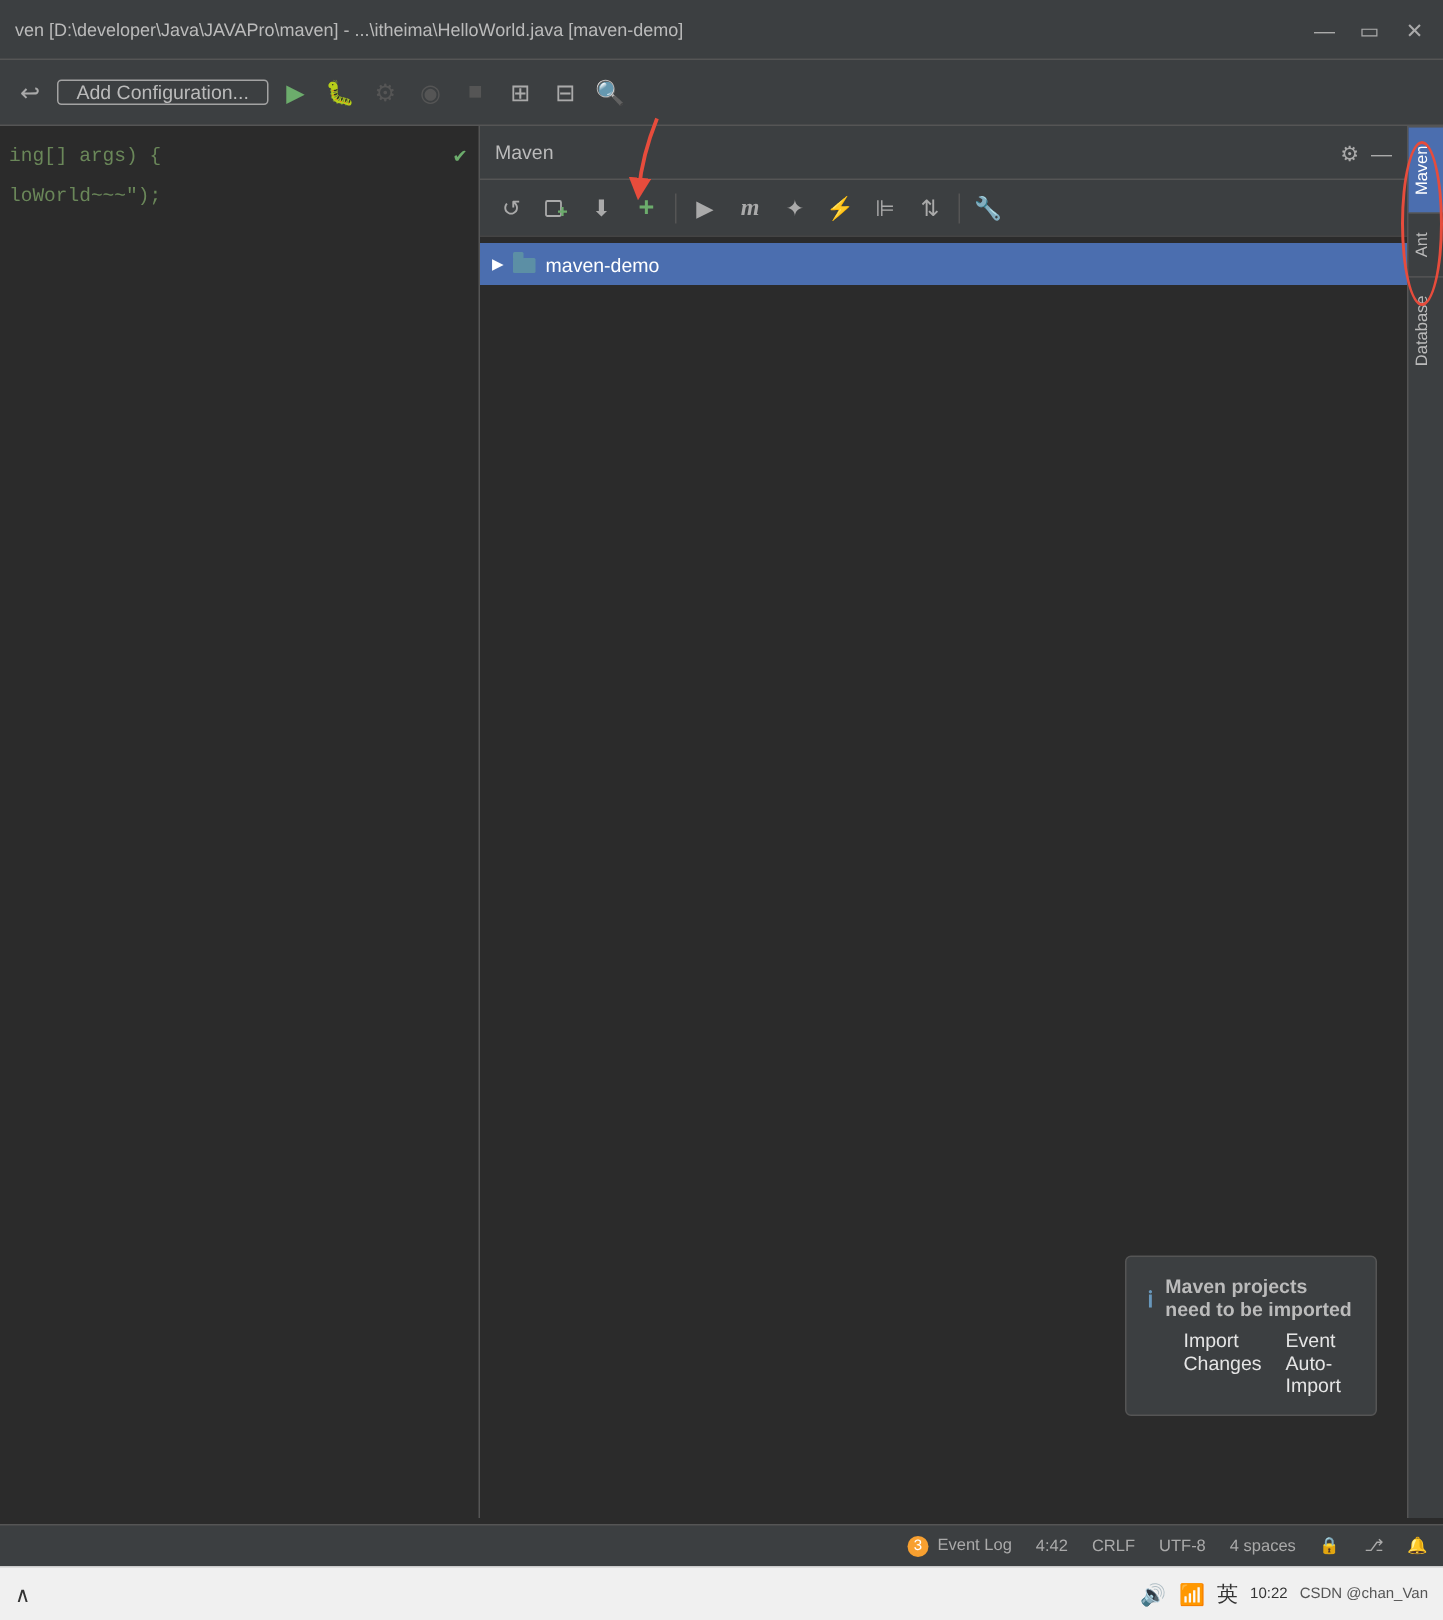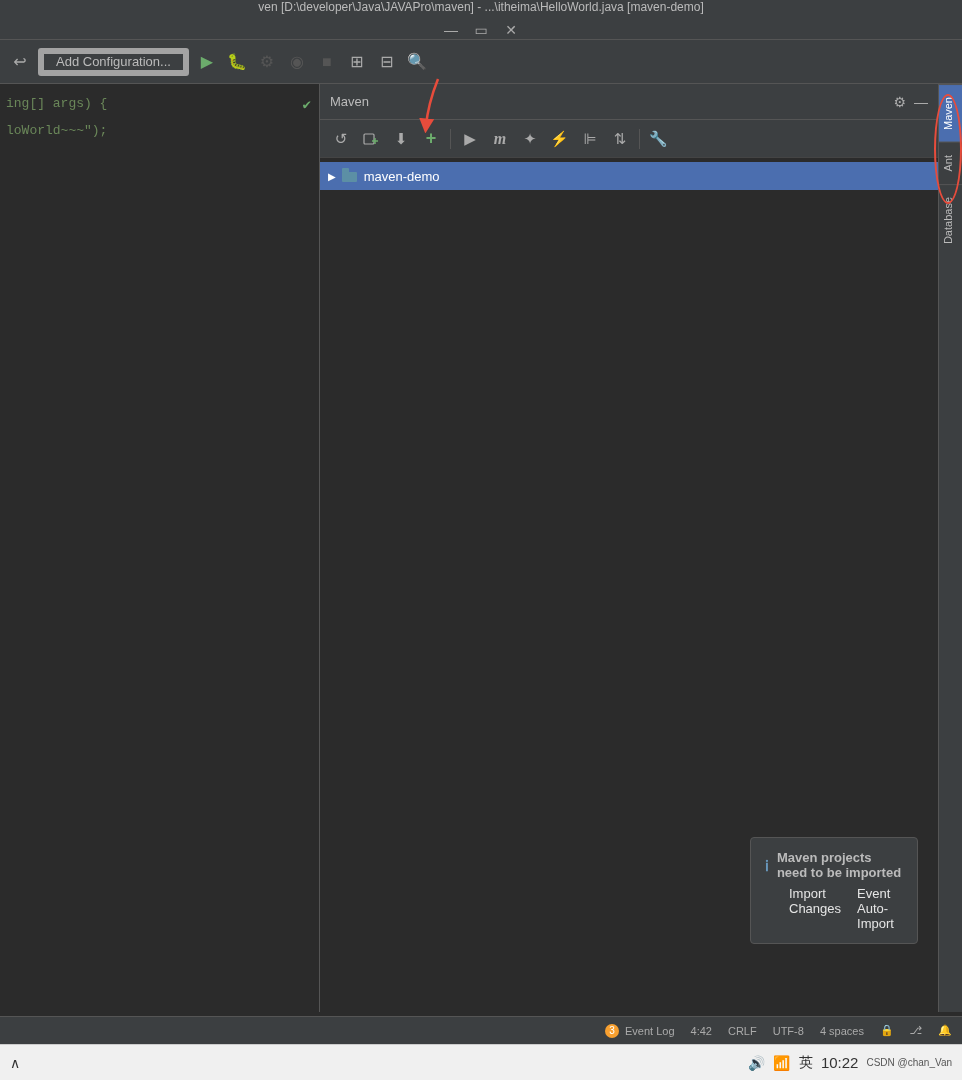--- a/index.html
+++ b/index.html
@@ -13,21 +13,20 @@
     }
 
     
     .title-bar {
       background: #3c3f41;
       height: 40px;
       display: flex;
       align-items: center;
       padding: 0 10px;
       border-bottom: 1px solid #555;
-      flex-direction: column;
     }
     .title-text {
       color: #bbbbbb;
       font-size: 12px;
       flex: 1;
     }
     .title-controls {
       display: flex;
       gap: 12px;
       align-items: center;
@@ -50,27 +49,27 @@
       padding: 0 8px;
       gap: 6px;
       border-bottom: 1px solid #555;
     }
     .toolbar-back-btn {
       color: #6cac6c;
       font-size: 18px;
     }
     .add-config-btn {
       background: #3c3f41;
-      border: 6px solid #a3a3a3;
+      border: 1px solid #a3a3a3;
       color: #bbbbbb;
       font-size: 13px;
       padding: 4px 12px;
       cursor: pointer;
       border-radius: 3px;
-      height: 28px;
+      height: 17px;
       display: flex; align-items: center;
     }
     .toolbar-icon-btn {
       color: #aaa;
       font-size: 16px;
       cursor: pointer;
       width: 24px;
       height: 24px;
       display: flex; align-items: center; justify-content: center;
     }
@@ -306,21 +305,21 @@
     .taskbar-icon { font-size: 14px; color: #333; }
     .taskbar-right {
       display: flex;
       align-items: center;
       gap: 8px;
       font-size: 11px;
       color: #333;
     }
     .taskbar-time {
       text-align: right;
-      font-size: 15px;
+      font-size: 10px;
     }
   </style>
 </head>
 <body>
 
 <div class="title-bar">
   <span class="title-text">ven [D:\developer\Java\JAVAPro\maven] - ...\itheima\HelloWorld.java [maven-demo]</span>
   <div class="title-controls">
     <span class="title-control-btn">—</span>
     <span class="title-control-btn">▭</span>

